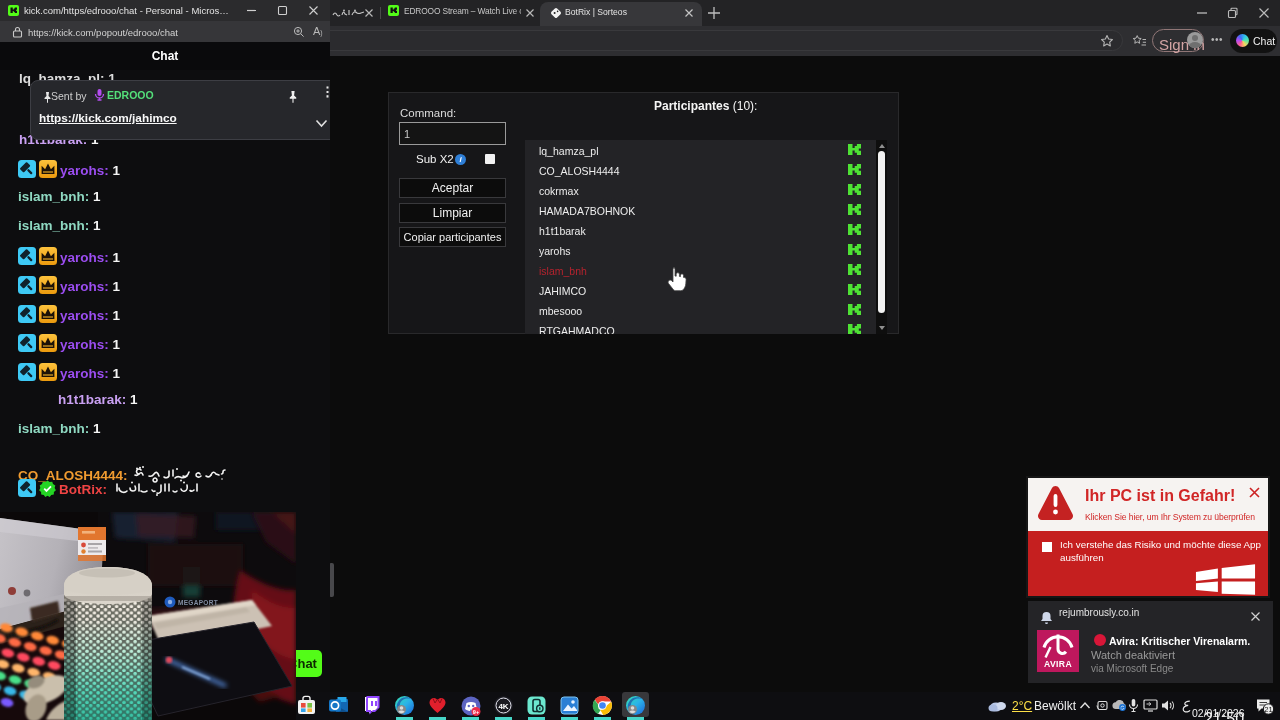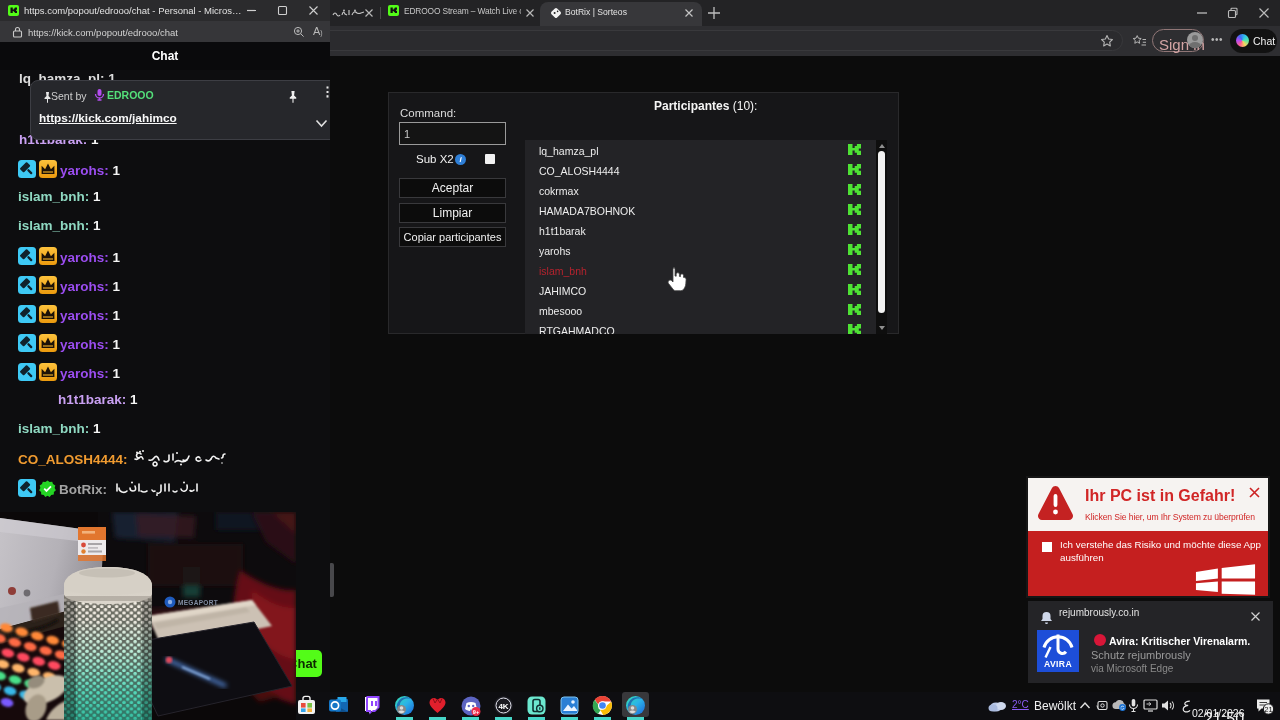--- a/index.html
+++ b/index.html
@@ -141,21 +141,21 @@
   <path d="M7 1.5 c1.2 0 2 .8 2 2 V10 l1.2 .2 V8.4 c0-1 .7-1.6 1.6-1.6 .9 0 1.6 .6 1.6 1.6 v2 l1.1 .2 V9.4 c0-.9 .7-1.5 1.5-1.5 .8 0 1.5 .6 1.5 1.5 v2 l1 .2 c1 .2 1.6 .9 1.6 2 l-.3 4.2 c-.2 2.6-1.4 4.6-2.6 5.9 -.6 .6-1.5 1-2.4 1 H9.8 c-1 0-2-.5-2.6-1.3 L2.6 17.6 c-.8-1-.6-2.4 .4-3.1 .9-.6 2-.5 2.8 .3 l1.2 1.2 V3.5 c0-1.2 .8-2 2-2z" fill="#fff" stroke="#444" stroke-width="0.8"></path>
 </svg>
 
 <div class="abs" style="left:0;top:0;width:330px;height:692px;background:#0e0e10;z-index:10;">
 
   <div class="abs" style="left:0;top:0;width:330px;height:21px;background:#2b2b2d;">
     <div class="abs" style="left:8px;top:5px;width:11px;height:11px;background:#53fc18;border-radius:2px;"></div>
     <svg class="abs" style="left:9.5px;top:6.5px;" width="8" height="8" viewBox="0 0 16 16">
         <path d="M1 1h4.5v4h2V3h2V1H14v4.5h-2v2h2V12h-4.5v-2h-2V8h-2v4H1z" fill="#111"></path>
       </svg>
-    <div class="abs" style="left:24px;top:5px;font-size:9.5px;color:#e2e2e2;">https.com/popout/edrooo/chat - Personal - Micros…</div>
+    <div class="abs" style="left:24px;top:5px;font-size:9.5px;color:#e2e2e2;">kick.com/https/edrooo/chat - Personal - Micros…</div>
     <svg class="abs" style="left:246px;top:6px;" width="11" height="9" viewBox="0 0 11 9">
         <path d="M1 4.5 H10" stroke="#cfcfcf" stroke-width="1.2"></path>
       </svg>
     <svg class="abs" style="left:277px;top:5px;" width="11" height="11" viewBox="0 0 11 11">
         <rect x="1.5" y="1.5" width="8" height="8" rx="1" fill="none" stroke="#cfcfcf" stroke-width="1.1"></rect>
       </svg>
     <svg class="abs" style="left:308px;top:5px;" width="11" height="11" viewBox="0 0 11 11">
         <path d="M1.5 1.5 L9.5 9.5 M9.5 1.5 L1.5 9.5" stroke="#cfcfcf" stroke-width="1.1"></path>
       </svg>
   </div>
@@ -302,21 +302,21 @@
                   <stop offset="0" stop-color="#fdc23c"></stop>
                   <stop offset="1" stop-color="#eb9a0e"></stop>
                 </linearGradient>
               </defs>
               <rect width="18" height="18" rx="3.5" fill="url(#ogg)"></rect>
               <path d="M2.6 14 V5.8 L6.1 9.2 L9 3.4 L11.9 9.2 L15.4 5.8 V14 z" fill="#1c1207"></path>
               <path d="M4 12 h10" stroke="#f5b32a" stroke-width="1.1"></path>
             </svg></span><span style="color:#9b4df0;">yarohs:</span> <span style="color:#f5f5f5;">1</span></div>
         <div class="abs" style="left:18px;top:350px;white-space:nowrap;"><span style="color:#c9a0f2;padding-left:40px;">h1t1barak:</span> <span style="color:#f5f5f5;">1</span></div>
         <div class="abs" style="left:18px;top:379px;white-space:nowrap;"><span style="color:#8fd9c2;">islam_bnh:</span> <span style="color:#f5f5f5;">1</span></div>
-        <div class="abs" style="left:18px;top:408px;white-space:nowrap;"><span style="color:#f09b30;">CO_ALOSH4444:</span> <svg width="96" height="17" viewBox="0 0 96 17" style="vertical-align:-3px">
+        <div class="abs" style="left:18px;top:424px;white-space:nowrap;"><span style="color:#f09b30;">CO_ALOSH4444:</span> <svg width="96" height="17" viewBox="0 0 96 17" style="vertical-align:-3px">
             <g stroke="#f2f2f2" stroke-width="1.6" fill="none" stroke-linecap="round">
               <path d="M94 4 q-2 0 -2 2 q0 2 -1.5 2"></path>
               <path d="M91 13 l0.01 0"></path>
               <path d="M80 9 q2 -5 5 -1 l3 1"></path>
               <path d="M80 9 q-2 3 -5 1"></path>
               <path d="M70 10 c-2 2 -5 1 -5 -1 c0 -2 3 -3 4 -1"></path>
               <path d="M58 6 q-2 6 -6 4"></path>
               <path d="M56 10 q-3 3 -7 1 q-3 -1 -5 1"></path>
               <path d="M42 4 v6"></path>
               <path d="M38 5 v5 q-2 3 -5 1"></path>
@@ -335,21 +335,21 @@
           </svg></div>
         <div class="abs" style="left:18px;top:437px;white-space:nowrap;"><span class="bdg mod"><svg width="18" height="18" viewBox="0 0 18 18">
               <rect width="18" height="18" rx="3.5" fill="#3ec9f5"></rect>
               <g transform="rotate(-45 9 9)">
                 <rect x="4" y="3.6" width="9.8" height="5.6" rx="1" fill="#10222c"></rect>
                 <rect x="7.9" y="9.8" width="2.3" height="6.2" rx="1.1" fill="#10222c"></rect>
               </g>
             </svg></span><span class="bdg"><svg width="17" height="17" viewBox="0 0 17 17">
               <path d="M8.5 0.5 L10.6 2 L13.2 1.7 L14 4.1 L16.3 5.4 L15.6 7.9 L16.9 10.2 L14.9 11.9 L14.8 14.5 L12.2 14.9 L10.7 17 L8.5 15.8 L6.3 17 L4.8 14.9 L2.2 14.5 L2.1 11.9 L0.1 10.2 L1.4 7.9 L0.7 5.4 L3 4.1 L3.8 1.7 L6.4 2z" fill="#24d424"></path>
               <path d="M5.2 8.6 L7.5 10.9 L12 6.4" fill="none" stroke="#fff" stroke-width="1.8"></path>
-            </svg></span><span style="color:#a3a3a3;">BotRix:</span> <svg width="88" height="17" viewBox="0 0 88 17" style="vertical-align:-3px">
+            </svg></span><span style="color:#ef4444;">BotRix:</span> <svg width="88" height="17" viewBox="0 0 88 17" style="vertical-align:-3px">
             <g stroke="#f2f2f2" stroke-width="1.6" fill="none" stroke-linecap="round">
               <path d="M86 4 v7"></path>
               <path d="M83 10 q-2 2 -4 .5"></path>
               <path d="M76 5 q1 5 -2 6 q-3 1 -4 -2"></path>
               <path d="M66 11 q-2 2 -4 0"></path>
               <path d="M58 4 v7"></path>
               <path d="M54 4 v7"></path>
               <path d="M50 5 v6 q-1 3 -4 2"></path>
               <path d="M44 11 q-2 1 -3 -1"></path>
               <path d="M36 11 q-3 2 -6 0"></path>
@@ -470,21 +470,21 @@
     <circle cx="7.5" cy="14.5" r="4.5" fill="#888"></circle>
     <circle cx="7.5" cy="13" r="1.8" fill="#ddd"></circle>
       <path d="M4.3 16.8 a4.5 4.5 0 0 1 6.4 0 a4.5 4.5 0 0 1 -6.4 0z" fill="#ddd"></path>
   </svg>
 
   <svg class="abs" style="left:988px;top:6px;" width="20" height="15" viewBox="0 0 20 15">
     <ellipse cx="8" cy="9" rx="6" ry="4.5" fill="#b9c8e8"></ellipse>
       <ellipse cx="13" cy="8" rx="5" ry="4" fill="#cfd9ee"></ellipse>
       <ellipse cx="5" cy="10" rx="4.5" ry="3.5" fill="#a9bade"></ellipse>
   </svg>
-  <div class="abs" style="left:1012px;top:7px;font-size:10px;color:#8b5cf6;text-decoration:underline;">2°C</div>
+  <div class="abs" style="left:1012px;top:7px;font-size:12px;color:#fde047;text-decoration:underline;">2°C</div>
   <div class="abs" style="left:1034px;top:7px;font-size:12px;color:#f0f0f0;">Bewölkt</div>
   <svg class="abs" style="left:1079px;top:9px;" width="12" height="9" viewBox="0 0 12 9">
       <path d="M1.5 7 L6 2 L10.5 7" stroke="#e0e0e0" stroke-width="1.4" fill="none"></path>
     </svg>
   <svg class="abs" style="left:1096px;top:7px;" width="13" height="13" viewBox="0 0 13 13">
       <rect x="2" y="2.5" width="9" height="8" rx="1.5" fill="none" stroke="#dfdfdf" stroke-width="1.1"></rect>
       <circle cx="6.5" cy="6.5" r="1.7" fill="none" stroke="#dfdfdf" stroke-width="1"></circle>
       <path d="M1 6.5 a5.5 5.5 0 0 0 2 4" stroke="#dfdfdf" fill="none" stroke-width="1"></path>
     </svg>
   <svg class="abs" style="left:1112px;top:8px;" width="15" height="11" viewBox="0 0 15 11">
@@ -545,31 +545,31 @@
 
 <div class="abs" style="left:1028px;top:601px;width:245px;height:82px;background:#242427;z-index:40;">
   <svg class="abs" style="left:12px;top:10px;" width="13" height="13" viewBox="0 0 13 13">
       <path d="M6.5 1 a4 4 0 0 1 4 4 v3 l1.5 2 H1 l1.5-2 v-3 a4 4 0 0 1 4-4z M5 11.5 a1.5 1.5 0 0 0 3 0z" fill="#cfd8ea"></path>
     </svg>
     <div class="abs" style="left:31px;top:6px;font-size:10px;color:#e2e2e2;">rejumbrously.co.in</div>
   <svg class="abs" style="left:222px;top:10px;" width="11" height="11" viewBox="0 0 11 11">
       <path d="M1.5 1.5 L9.5 9.5 M9.5 1.5 L1.5 9.5" stroke="#d0d0d0" stroke-width="1.2"></path>
     </svg>
 
-  <div class="abs" style="left:9px;top:29px;width:42px;height:42px;background:#1d4ed8;">
+  <div class="abs" style="left:9px;top:29px;width:42px;height:42px;background:#be185d;">
     <svg width="42" height="42" viewBox="0 0 42 42">
       <path d="M7 17.5 A14.5 14.5 0 0 1 35 17.5" fill="none" stroke="#fff" stroke-width="3"></path>
       <path d="M21 4.5 V19 a4.5 4.5 0 0 0 8 2.8" fill="none" stroke="#fff" stroke-width="3"></path>
       <path d="M13.5 17 L8.5 27.5" fill="none" stroke="#fff" stroke-width="2.4"></path>
       <text x="21" y="36.5" font-size="8.6" font-weight="bold" fill="#fff" text-anchor="middle" font-family="Liberation Sans" letter-spacing=".4">AVIRA</text>
     </svg>
   </div>
   <div class="abs" style="left:66px;top:33px;width:12px;height:12px;border-radius:50%;background:#d81638;"></div>
   <div class="abs" style="left:81px;top:33.5px;font-size:10.5px;font-weight:bold;color:#fff;white-space:nowrap;">Avira: Kritischer Virenalarm.</div>
-  <div class="abs" style="left:63px;top:47.5px;font-size:11px;color:#9a9a9a;white-space:nowrap;">Schutz rejumbrously</div>
+  <div class="abs" style="left:63px;top:47.5px;font-size:11px;color:#9a9a9a;white-space:nowrap;">Watch deaktiviert</div>
   <div class="abs" style="left:63px;top:62px;font-size:10px;color:#8a8a8a;white-space:nowrap;">via Microsoft Edge</div>
 </div>
 
 <div class="abs" style="left:0;top:512px;width:296px;height:208px;z-index:50;background:#0a0708;" id="camera">
 <svg width="296" height="208" viewBox="0 0 296 208">
   <defs>
     <linearGradient id="dotgrad" x1="0" y1="0" x2="0" y2="1">
       <stop offset="0" stop-color="#f7f1e8"></stop>
           <stop offset=".3" stop-color="#ece7dd"></stop>
       <stop offset=".55" stop-color="#b4ecd6"></stop>

